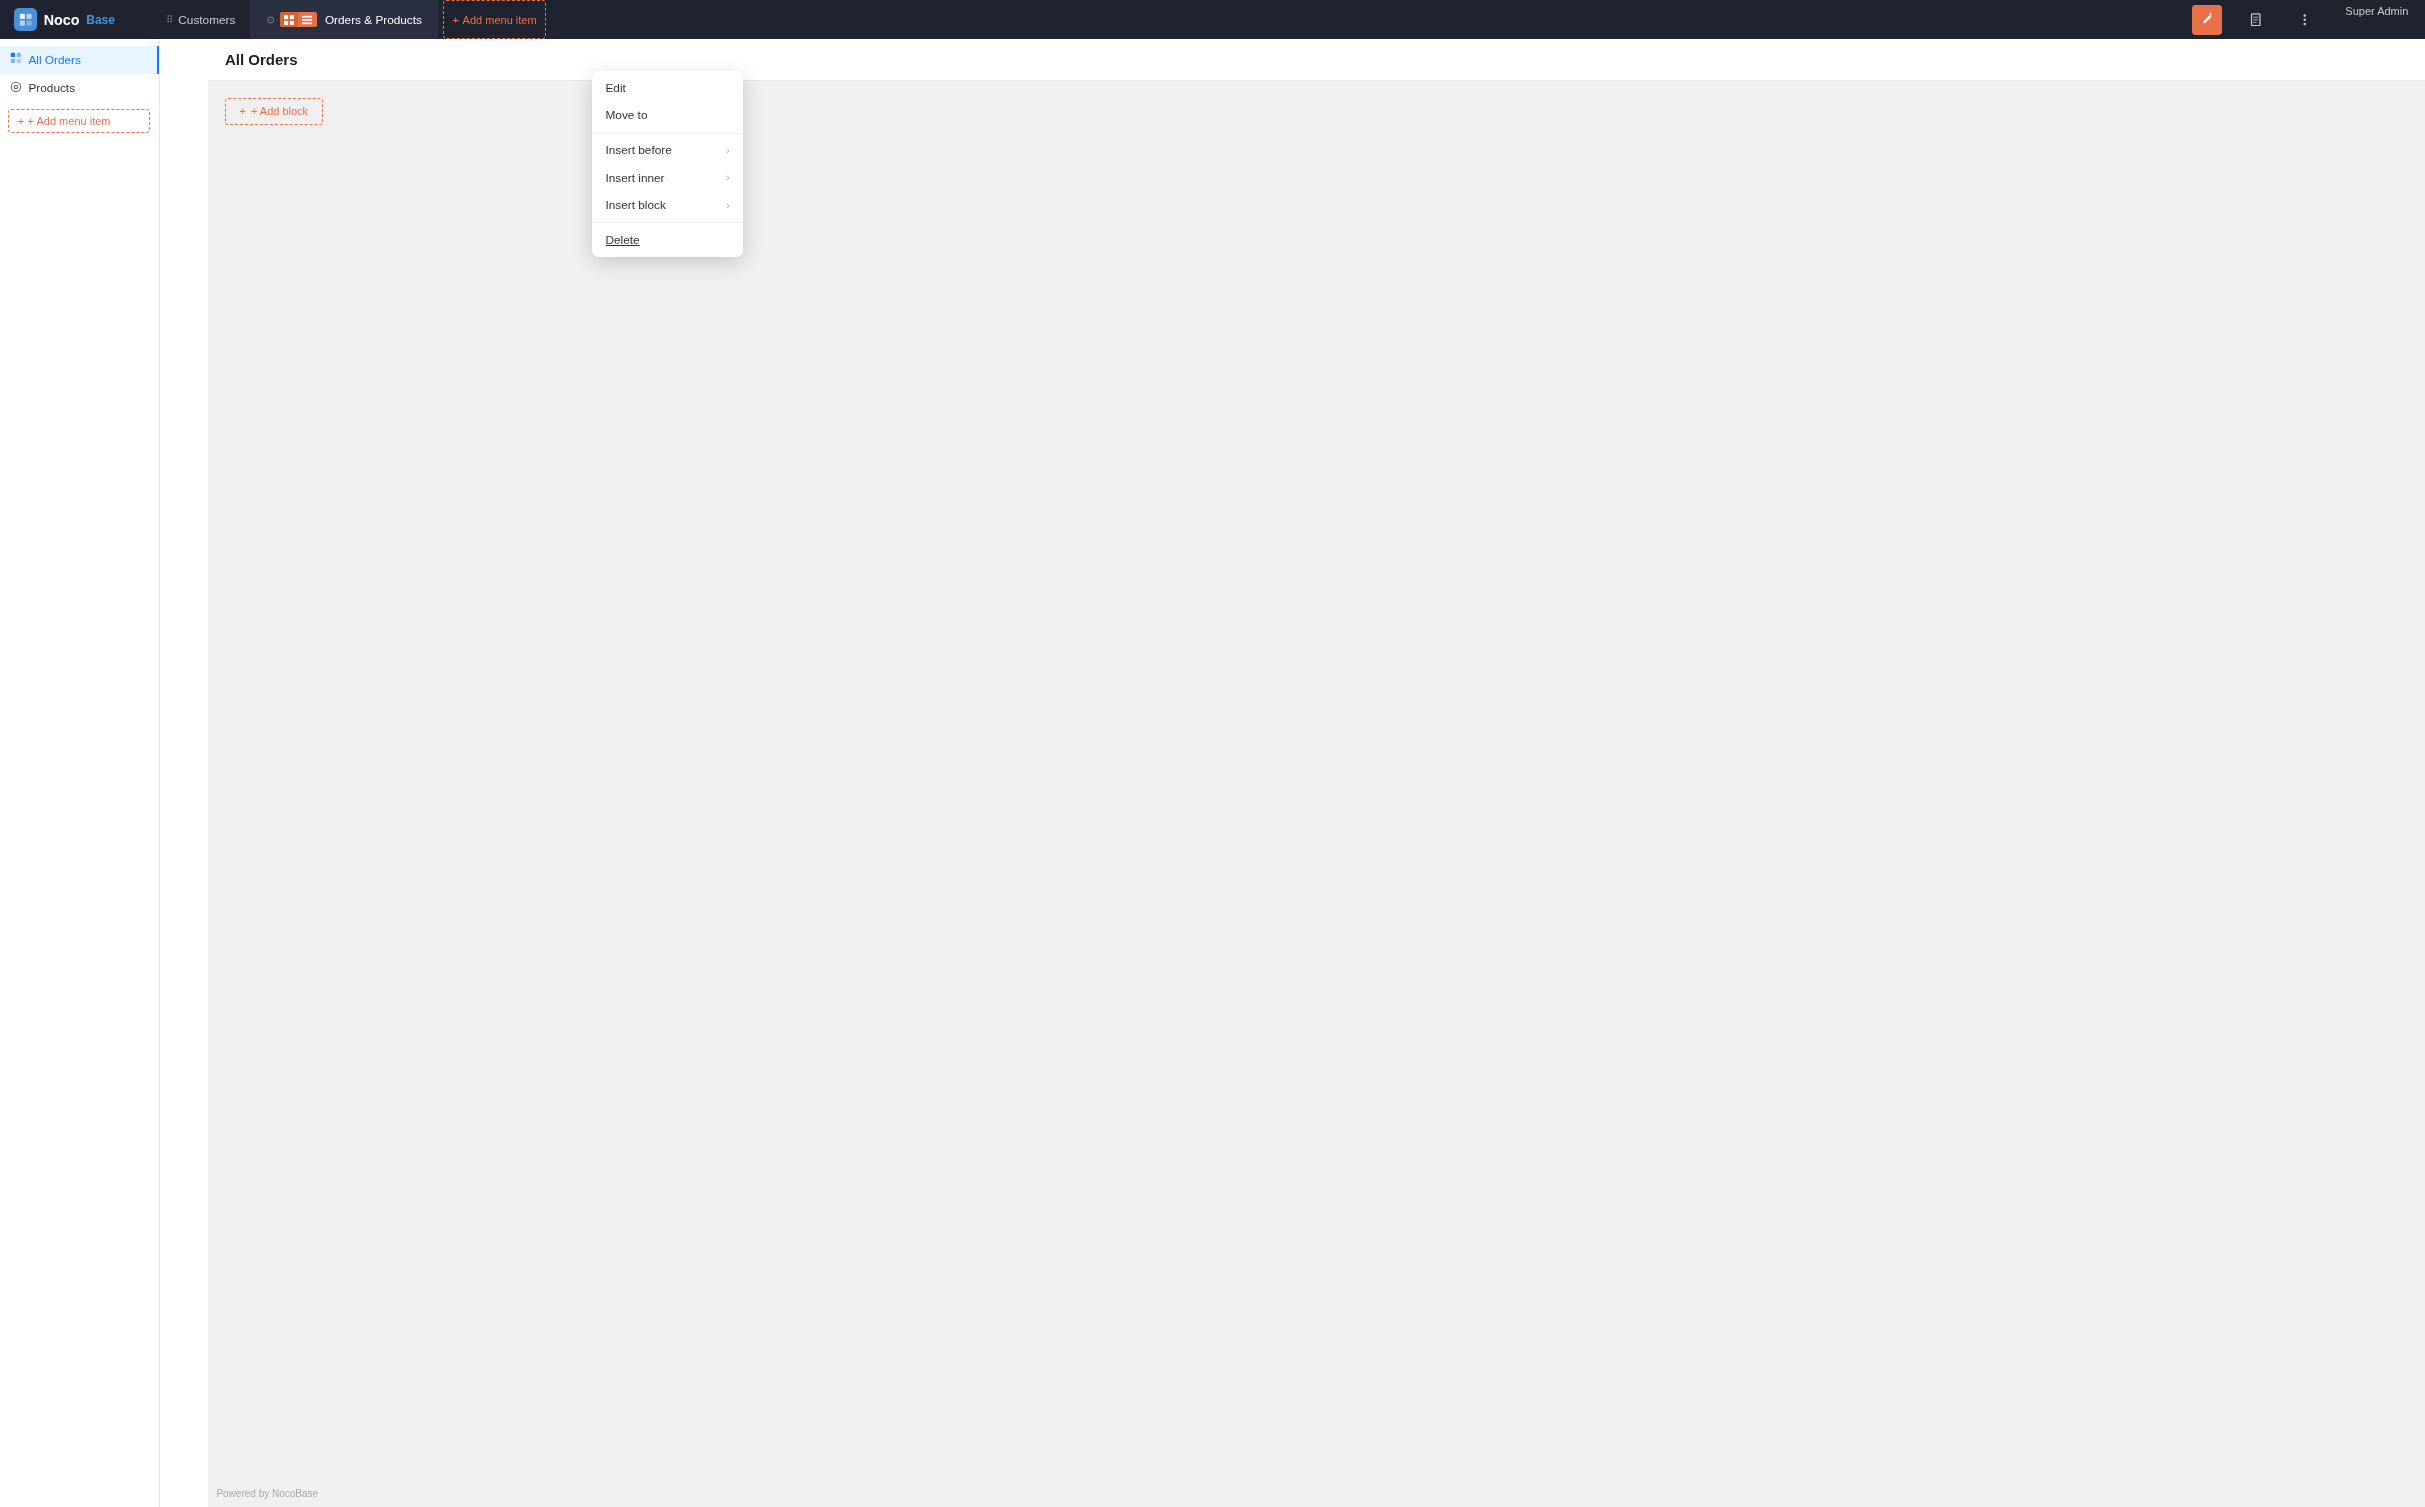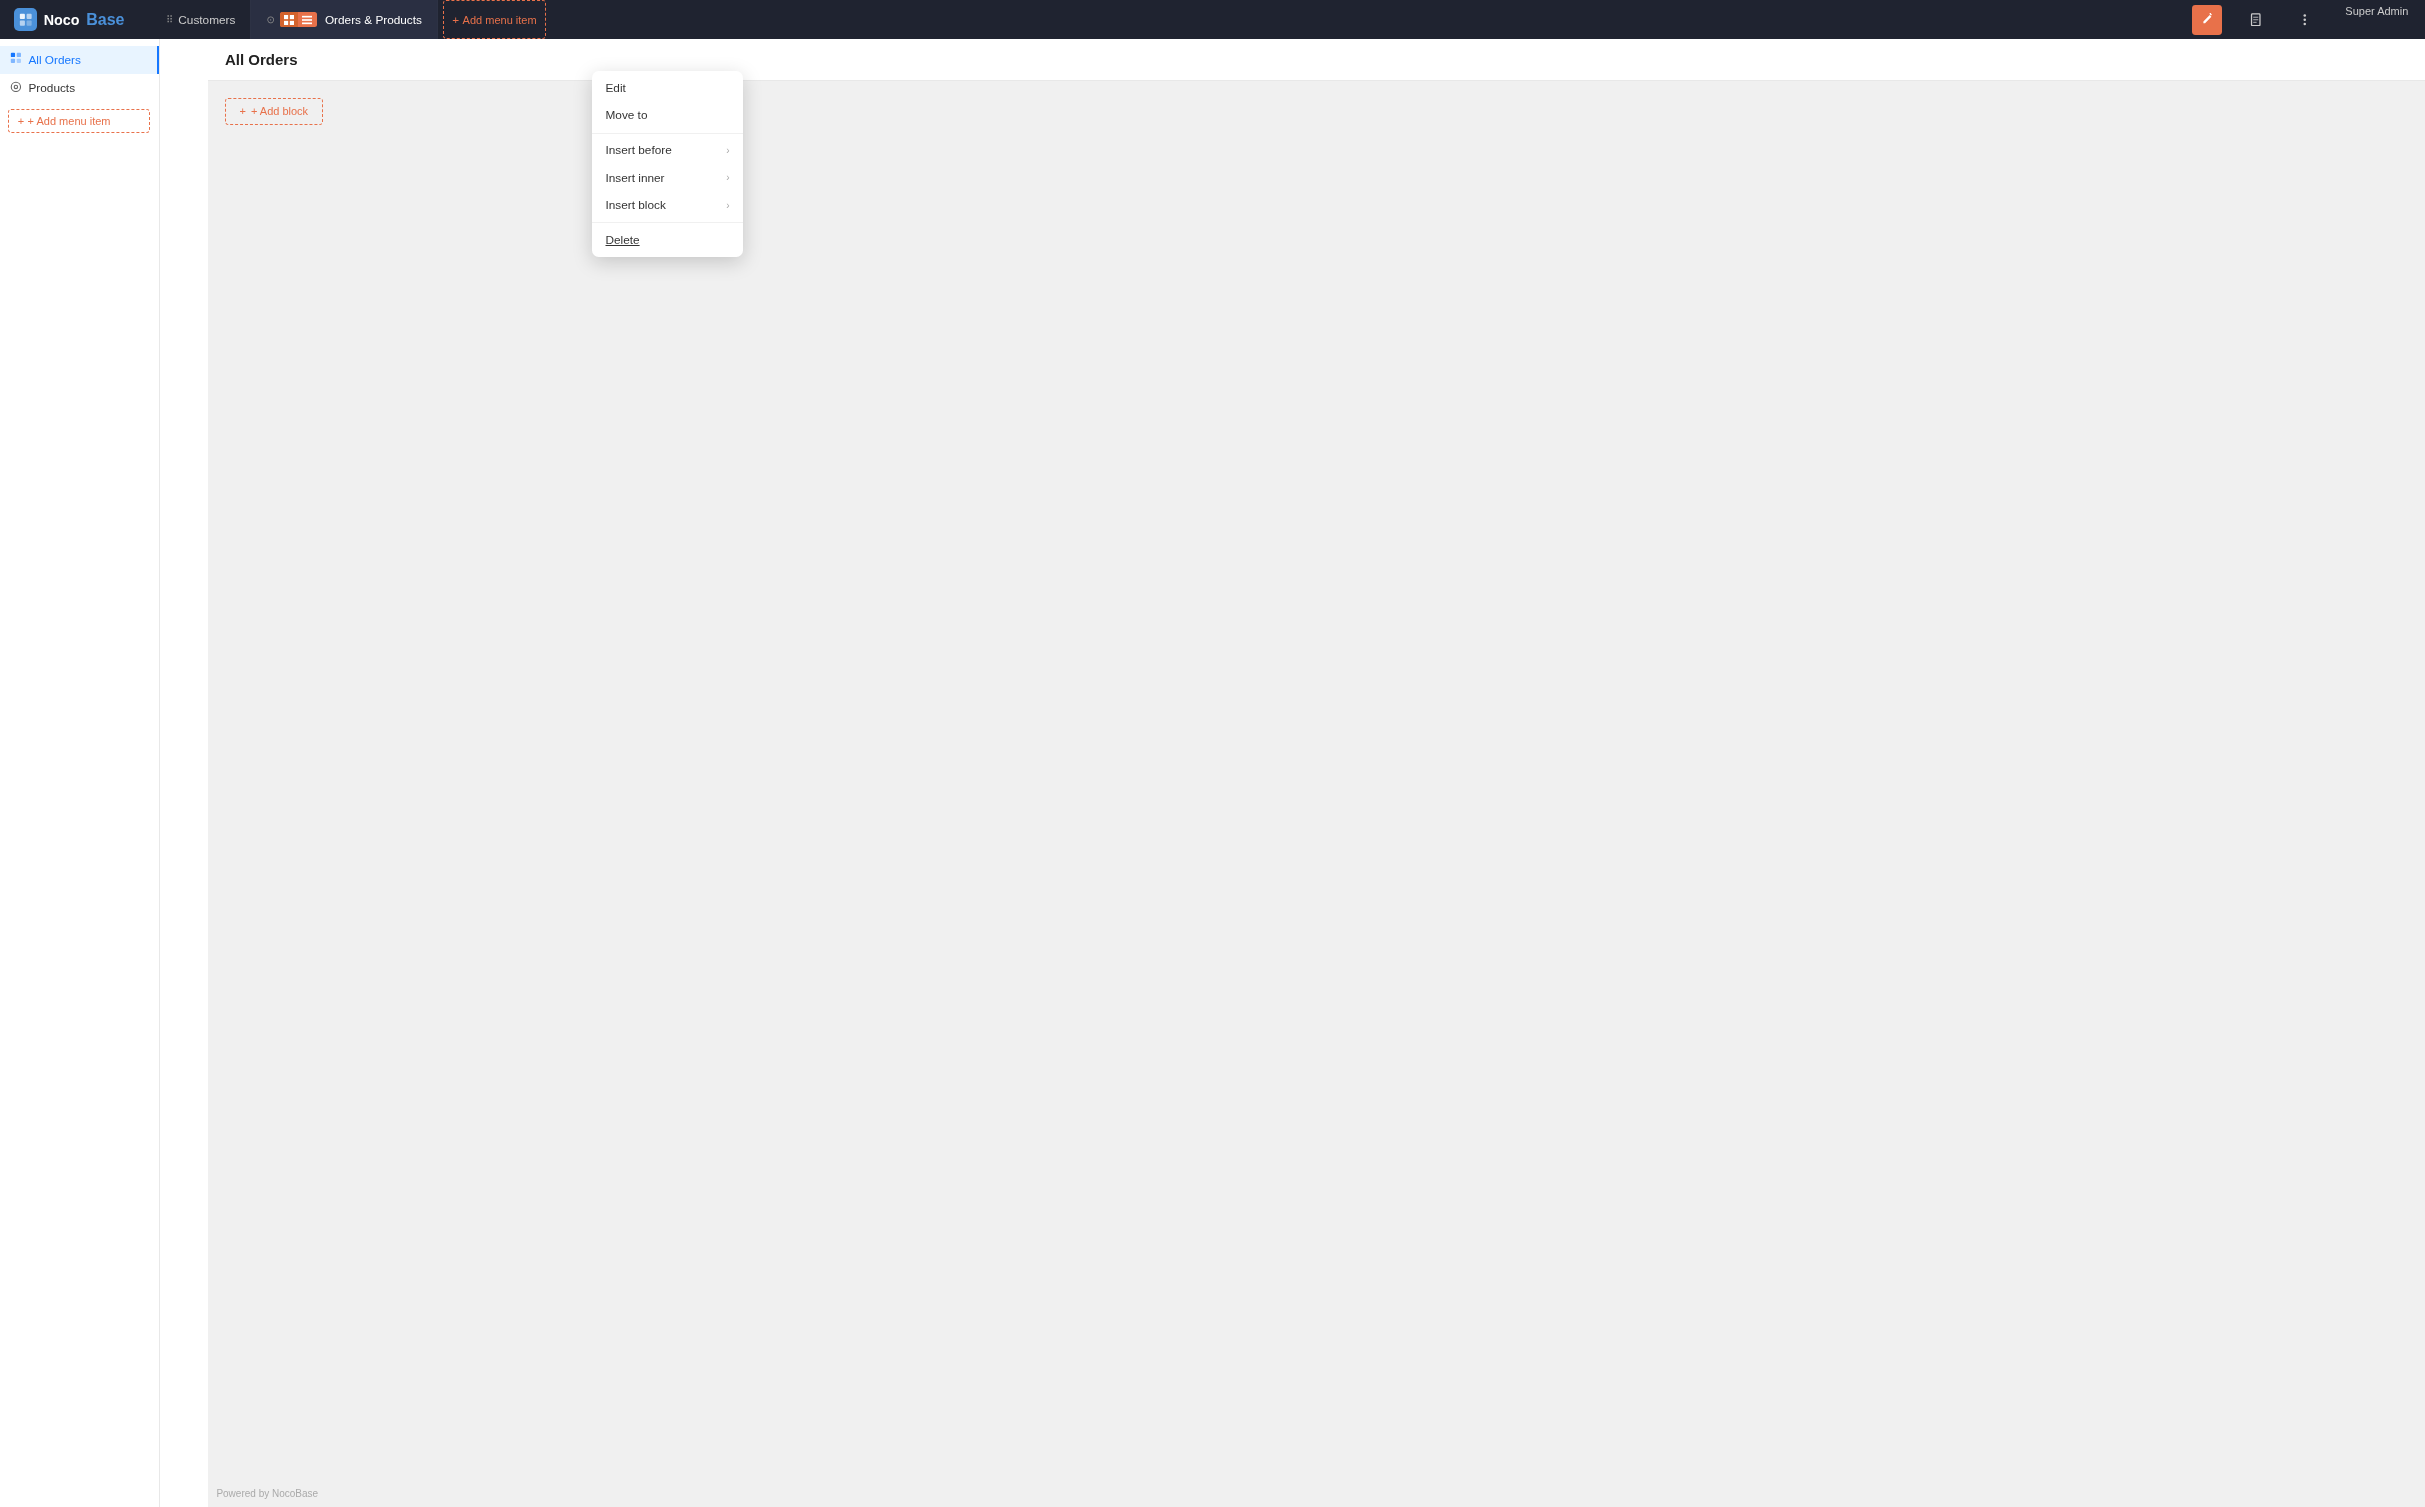--- a/index.html
+++ b/index.html
@@ -254,21 +254,21 @@
   <div class="nav-logo">
     <div class="logo-icon">
       <svg width="13.5" height="13.5" viewBox="0 0 16 16" fill="none">
         <rect x="1" y="1" width="6" height="6" rx="1" fill="white" opacity="0.9"></rect>
         <rect x="9" y="1" width="6" height="6" rx="1" fill="white" opacity="0.6"></rect>
         <rect x="1" y="9" width="6" height="6" rx="1" fill="white" opacity="0.6"></rect>
         <rect x="9" y="9" width="6" height="6" rx="1" fill="white" opacity="0.3"></rect>
       </svg>
     </div>
     <span style="color:white;font-weight:800;font-size:14.3px;">Noco</span>
-      <span style="color:#4a90d9;font-weight:800;font-size:16px;">Base</span>
+      <span style="color:#4a90d9;font-weight:800;font-size:12px;">Base</span>
   </div>
 
   <div class="nav-tabs">
 
     <div class="nav-tab">
       <span style="color:#888;font-size:10px;">⠿</span>
       <span>Customers</span>
     </div>
 
     <div class="nav-tab active" style="position:relative;">

